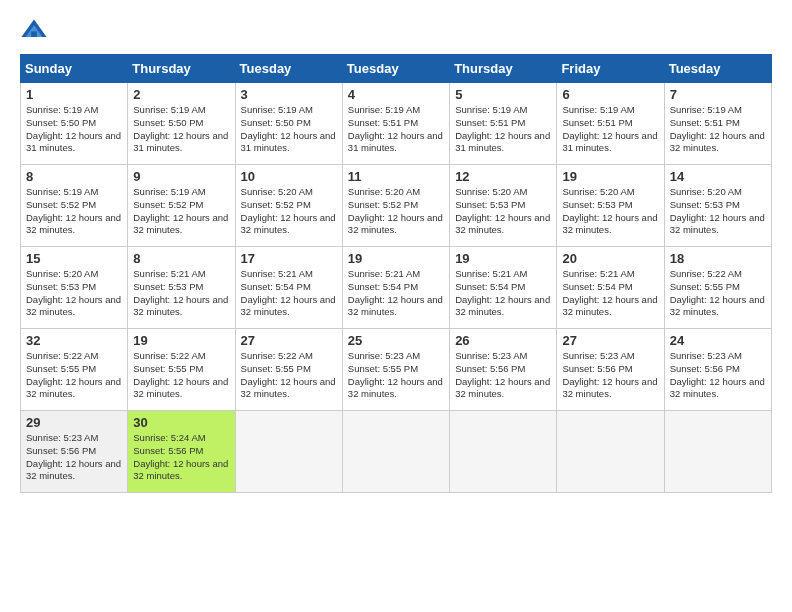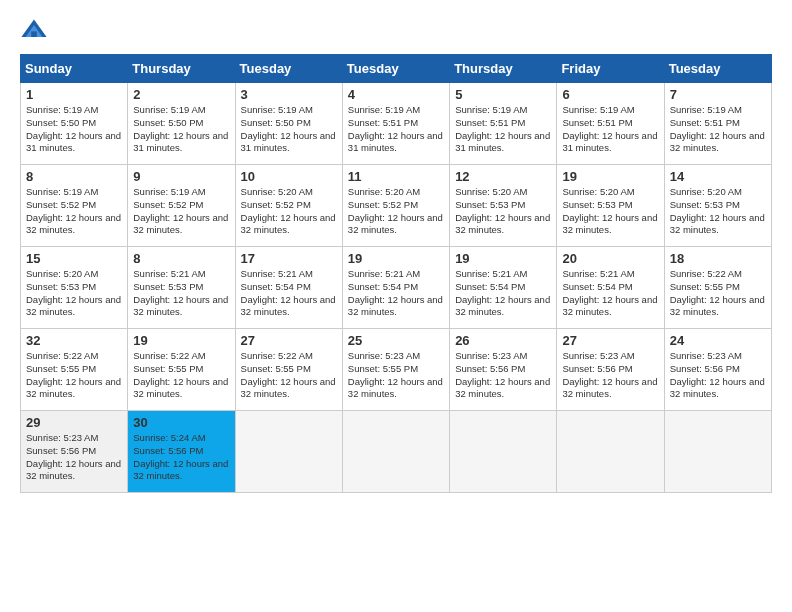--- a/index.html
+++ b/index.html
@@ -254,21 +254,21 @@
           <td>
             <span class="day-num">24</span>
             <div class="cell-info">Sunrise: 5:23 AM<br>Sunset: 5:56 PM<br>Daylight: 12 hours and 32 minutes.</div>
           </td>
         </tr>
         <tr class="last-row">
           <td style="background: rgb(240, 240, 240);">
             <span class="day-num">29</span>
             <div class="cell-info">Sunrise: 5:23 AM<br>Sunset: 5:56 PM<br>Daylight: 12 hours and 32 minutes.</div>
           </td>
-          <td style="background: #0ea5e9;">
+          <td style="background: #bef264;">
             <span class="day-num">30</span>
             <div class="cell-info">Sunrise: 5:24 AM<br>Sunset: 5:56 PM<br>Daylight: 12 hours and 32 minutes.</div>
           </td>
           <td class="empty-cell" style="background: rgb(240, 240, 240);"></td>
           <td class="empty-cell" style="background: rgb(240, 240, 240);"></td>
           <td class="empty-cell" style="background: rgb(240, 240, 240);"></td>
           <td class="empty-cell" style="background: rgb(240, 240, 240);"></td>
           <td class="empty-cell" style="background: rgb(240, 240, 240);"></td>
         </tr>
       </tbody>

